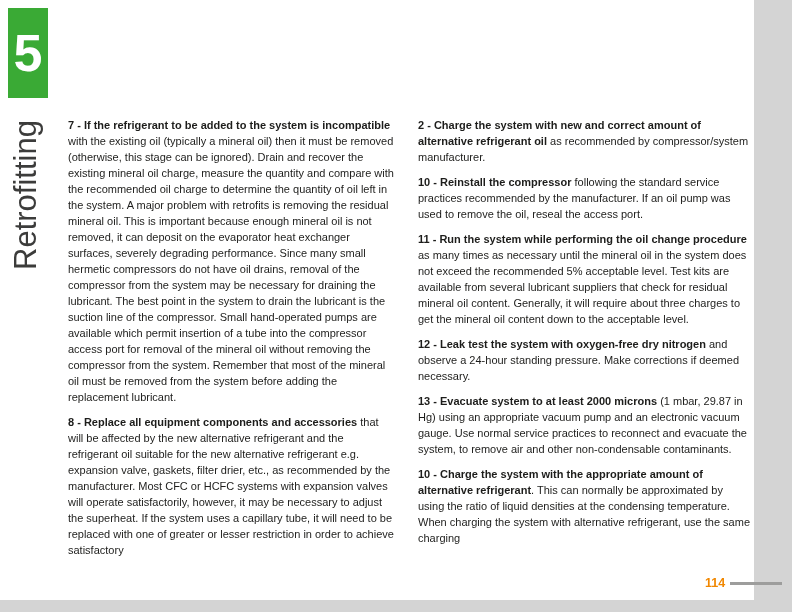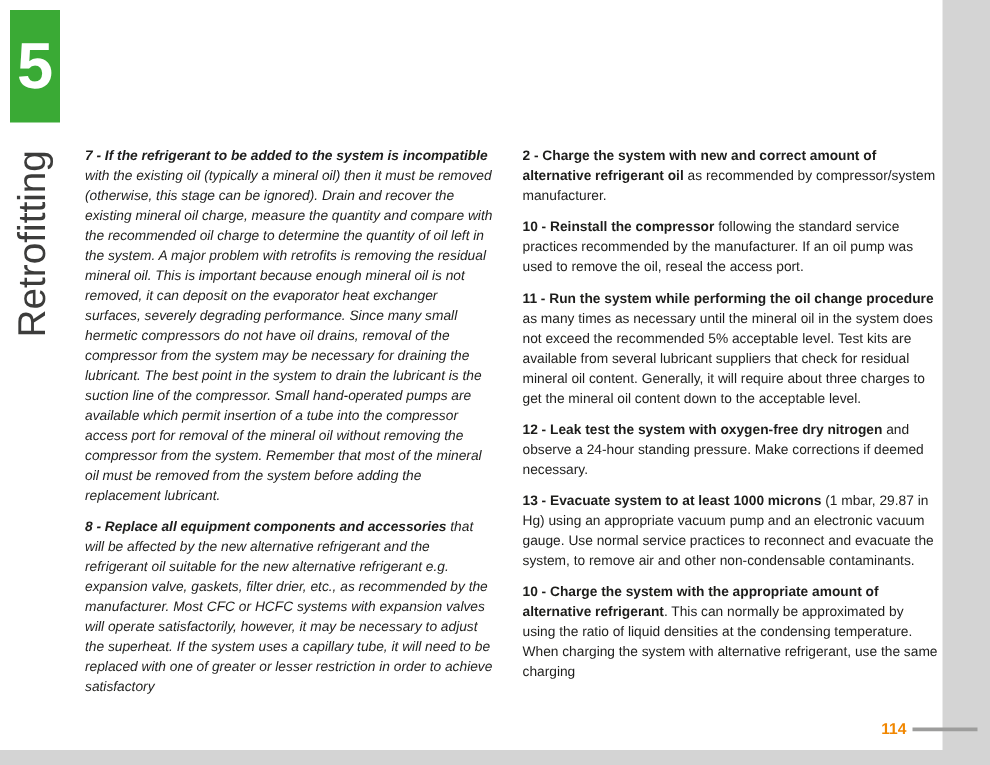--- a/index.html
+++ b/index.html
@@ -32,21 +32,21 @@
     color:#3c3c3b;
     white-space:nowrap;
     line-height:44px;
   }
   .col {
     position:absolute; top:117px;
     font-size:11px; line-height:16px;
     color:#1d1d1b;
     text-align:left;
   }
-  .col-left  { left:68px;  width:327px;font-style:italic; }
+  .col-left  { left:68px;  width:327px; }
   .col-right { left:418px; width:332px; }
   .para { margin-bottom:9px; }
   .para b { font-weight:bold; }
   .footer {
     position:absolute; left:705px; top:576px;
     display:flex; align-items:center; gap:5px;
   }
   .page-num {
     color:#f18700;
     font-weight:bold;
@@ -72,21 +72,21 @@
   <div class="col col-left">
     <p class="para"><b>7 - If the refrigerant to be added to the system is incompatible</b><span> with the existing oil (typically a mineral oil) then it must be removed (otherwise, this stage can be ignored). Drain and recover the existing mineral oil charge, measure the quantity and compare with the recommended oil charge to determine the quantity of oil left in the system. A major problem with retrofits is removing the residual mineral oil. This is important because enough mineral oil is not removed, it can deposit on the evaporator heat exchanger surfaces, severely degrading performance. Since many small hermetic compressors do not have oil drains, removal of the compressor from the system may be necessary for draining the lubricant. The best point in the system to drain the lubricant is the suction line of the compressor. Small hand-operated pumps are available which permit insertion of a tube into the compressor access port for removal of the mineral oil without removing the compressor from the system. Remember that most of the mineral oil must be removed from the system before adding the replacement lubricant.</span></p>
     <p class="para"><b>8 - Replace all equipment components and accessories</b><span> that will be affected by the new alternative refrigerant and the refrigerant oil suitable for the new alternative refrigerant e.g. expansion valve, gaskets, filter drier, etc., as recommended by the manufacturer. Most CFC or HCFC systems with expansion valves will operate satisfactorily, however, it may be necessary to adjust the superheat. If the system uses a capillary tube, it will need to be replaced with one of greater or lesser restriction in order to achieve satisfactory</span></p>
   </div>
 
   <div class="col col-right">
     <p class="para"><b>2 - Charge the system with new and correct amount of alternative refrigerant oil</b><span> as recommended by compressor/system manufacturer.</span></p>
     <p class="para"><b>10 - Reinstall the compressor</b><span> following the standard service practices recommended by the manufacturer. If an oil pump was used to remove the oil, reseal the access port.</span></p>
     <p class="para"><b>11 - Run the system while performing the oil change procedure</b><span> as many times as necessary until the mineral oil in the system does not exceed the recommended 5% acceptable level. Test kits are available from several lubricant suppliers that check for residual mineral oil content. Generally, it will require about three charges to get the mineral oil content down to the acceptable level.</span></p>
     <p class="para"><b>12 - Leak test the system with oxygen-free dry nitrogen</b><span> and observe a 24-hour standing pressure. Make corrections if deemed necessary.</span></p>
-    <p class="para"><b>13 - Evacuate system to at least 1000 microns</b><span> (1 mbar, 29.87 in Hg) using an appropriate vacuum pump and an electronic vacuum gauge. Use normal service practices to reconnect and evacuate the system, to remove air and other non-condensable contaminants.</span></p>
+    <p class="para"><b>13 - Evacuate system to at least 2000 microns</b><span> (1 mbar, 29.87 in Hg) using an appropriate vacuum pump and an electronic vacuum gauge. Use normal service practices to reconnect and evacuate the system, to remove air and other non-condensable contaminants.</span></p>
     <p class="para"><b>10 - Charge the system with the appropriate amount of alternative refrigerant</b><span>. This can normally be approximated by using the ratio of liquid densities at the condensing temperature. When charging the system with alternative refrigerant, use the same charging</span></p>
   </div>
 
   <div class="footer">
     <span class="page-num">114</span>
     <span class="footer-rule"></span>
   </div>
 
 </div>
 

